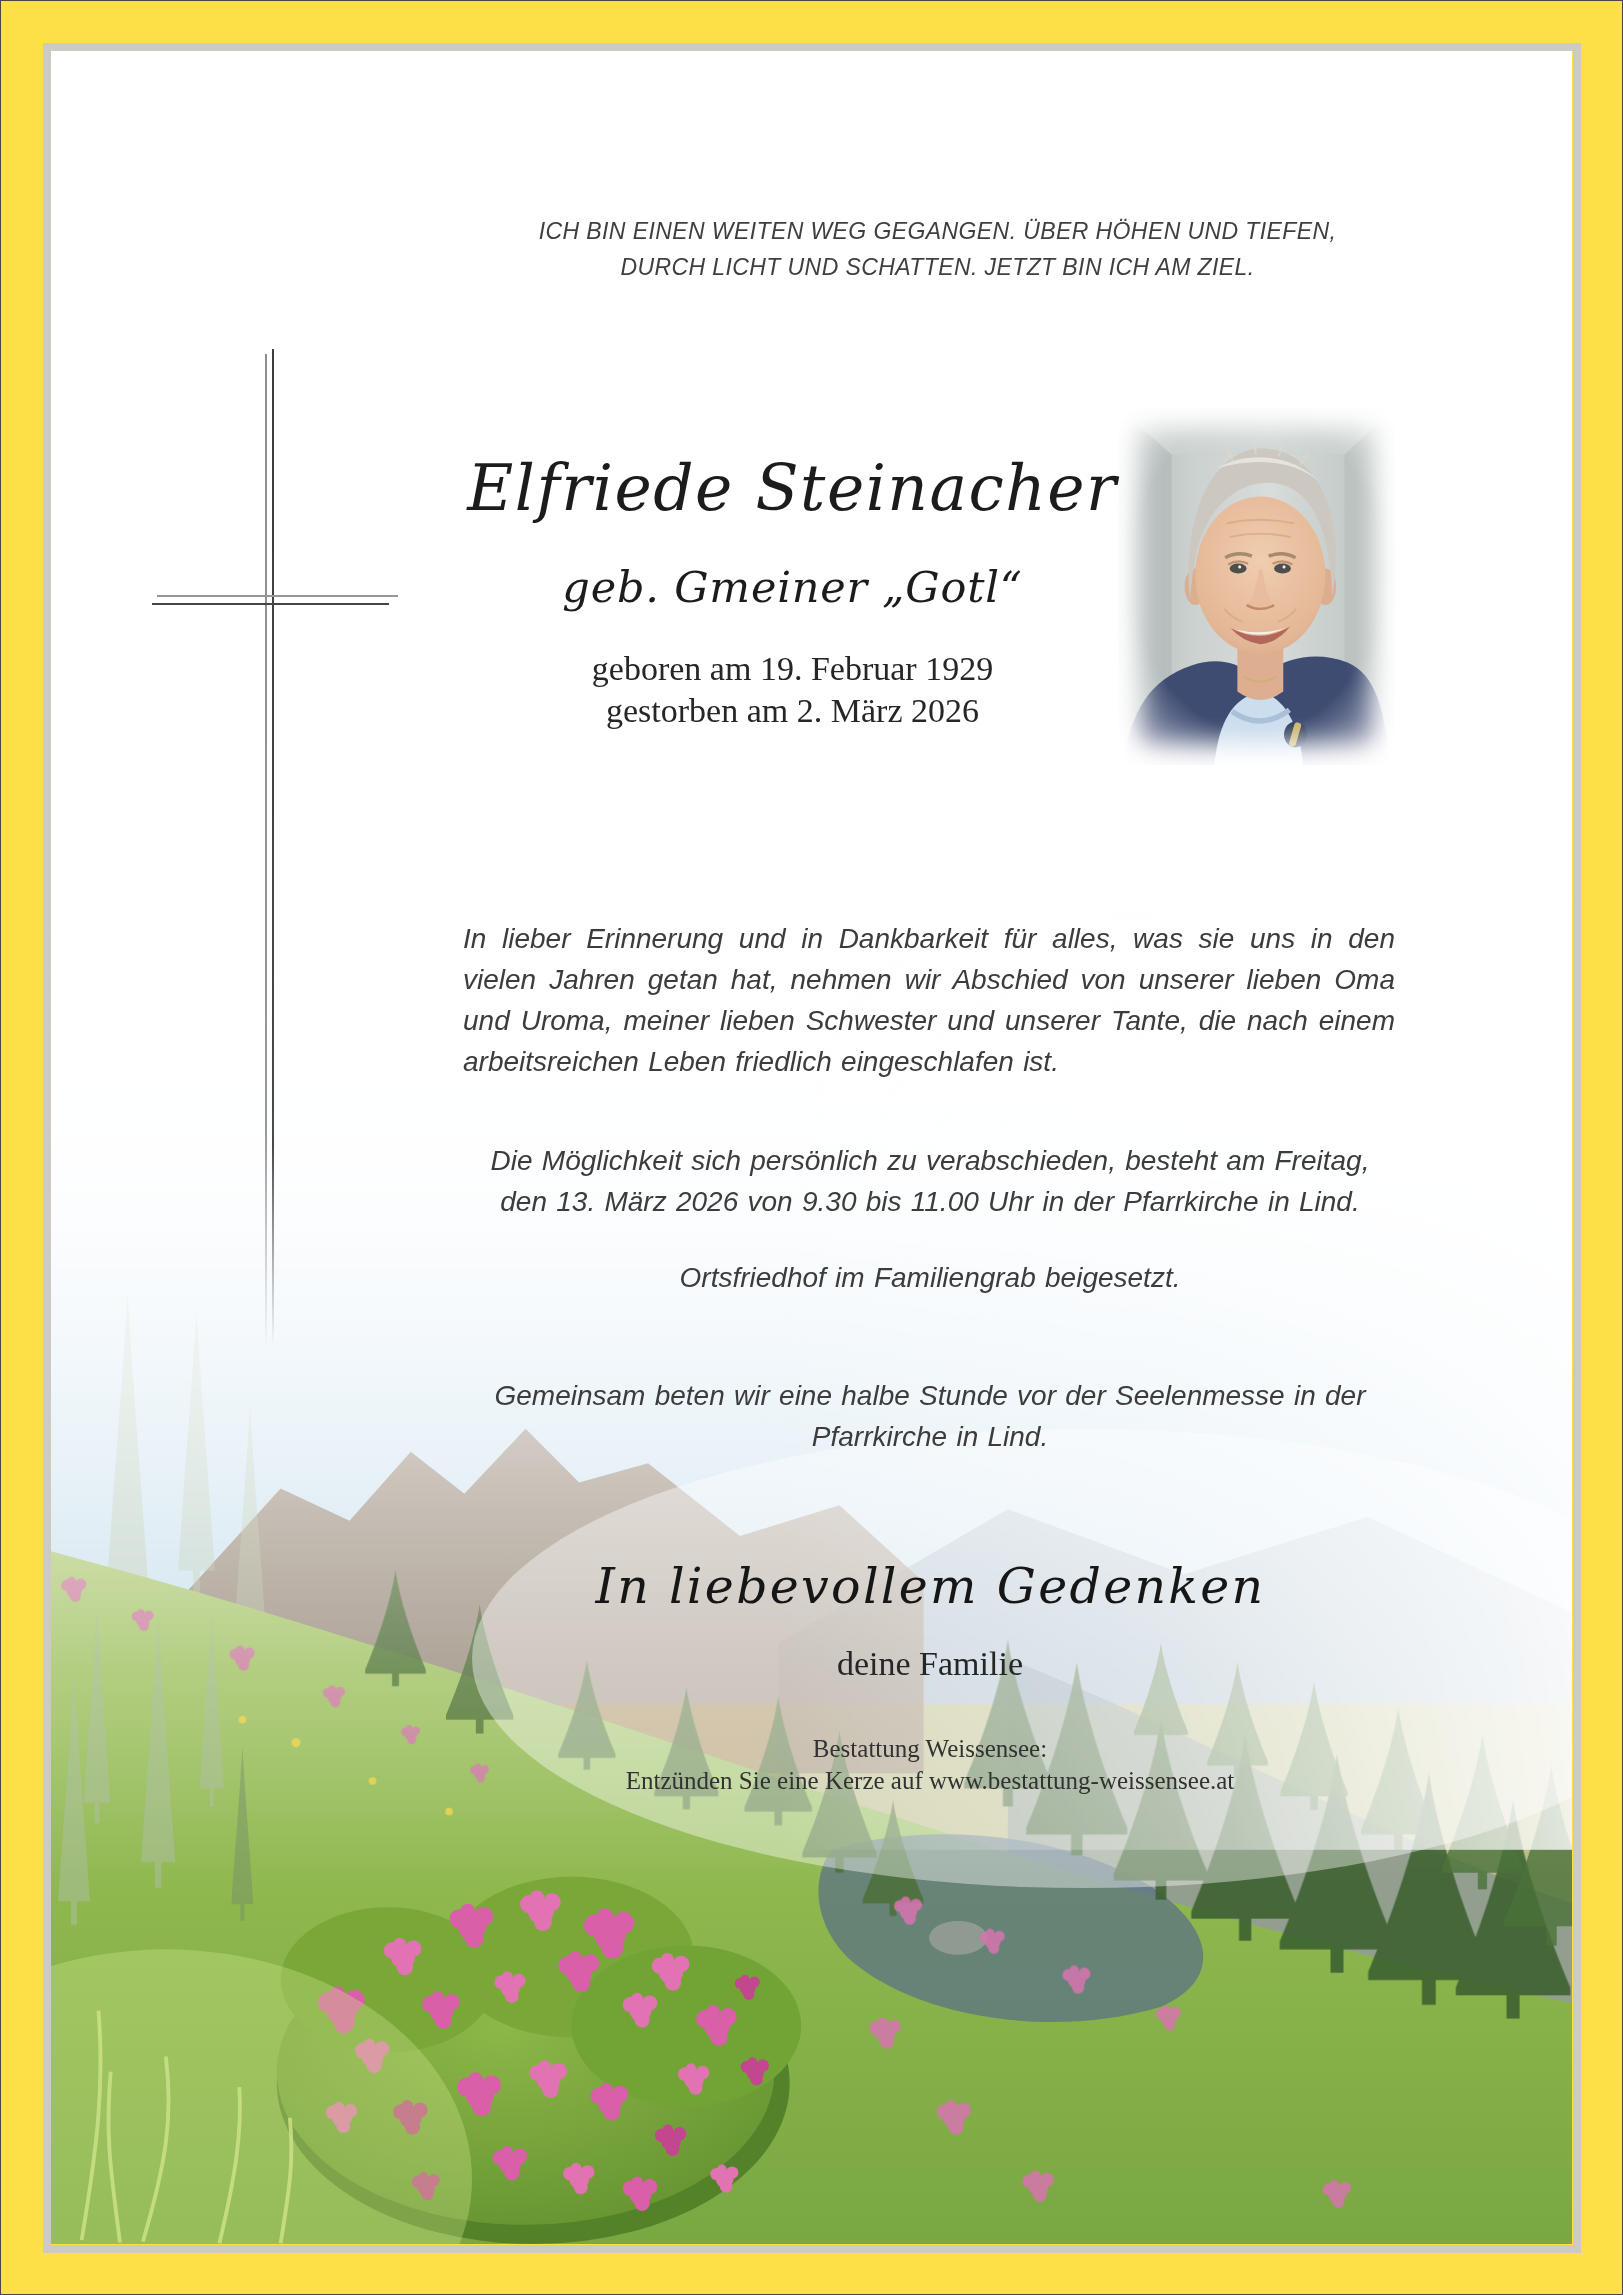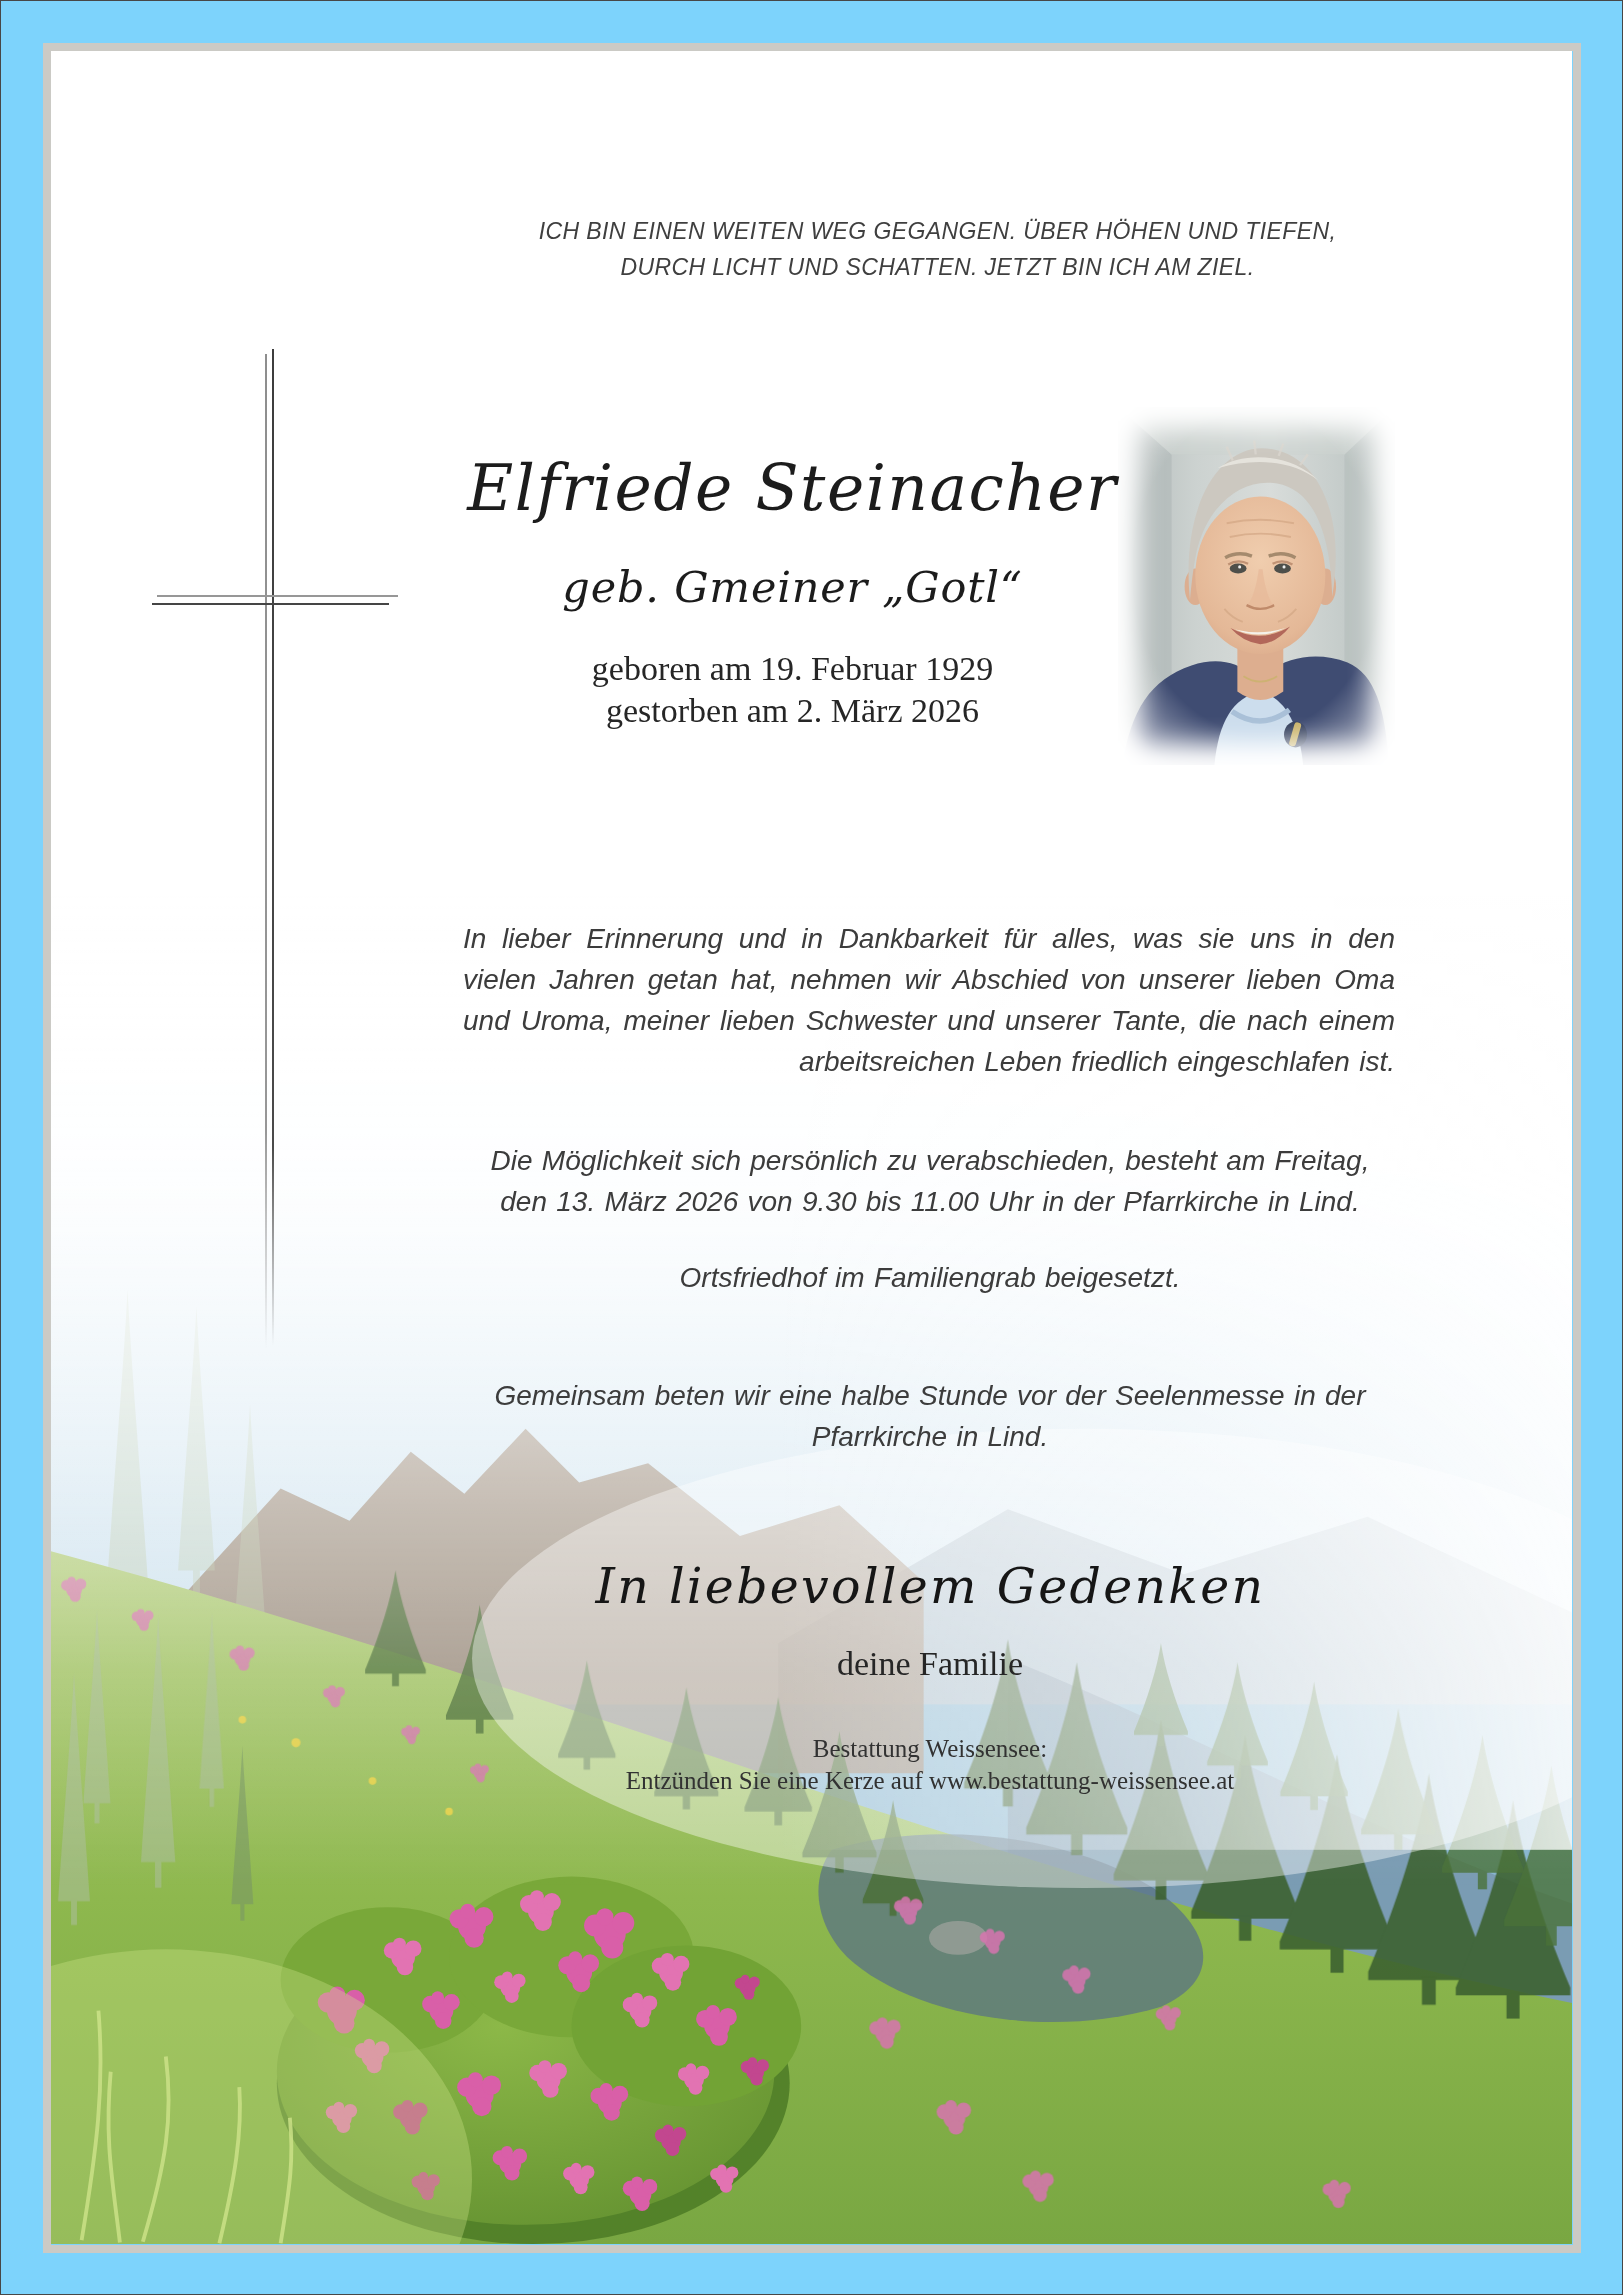--- a/index.html
+++ b/index.html
@@ -1,17 +1,17 @@
 <!DOCTYPE html>
 <html style="font-size:12.2px"><head>
 <meta charset="utf-8">
 <style>
   html,body{margin:0;padding:0;}
   body{width:1623px;height:2295px;background:#fff;font-family:"Liberation Sans",sans-serif;}
-  .page{position:absolute;left:0;top:0;width:1623px;height:2295px;background:#7dd3fc;overflow:hidden;}
+  .page{position:absolute;left:0;top:0;width:1623px;height:2295px;background:#fde047;overflow:hidden;}
   .edge{position:absolute;inset:0;border:1.5px solid #474747;z-index:40;pointer-events:none;}
   .inner-frame{position:absolute;left:43px;top:43px;width:1538px;height:2210px;border:8.4px solid #cbcac5;box-sizing:border-box;z-index:30;pointer-events:none;}
   .scenery{position:absolute;left:51px;top:51px;width:1521px;height:2193px;z-index:1;}
   
   .cross-line{position:absolute;z-index:3;}
   .cv-light{left:265px;top:354px;width:2.3px;height:995px;background:linear-gradient(to bottom,#8e8e8e 0%,#979797 78%,rgba(150,150,150,0) 100%);}
   .cv-dark{left:272px;top:349px;width:2.3px;height:997px;background:linear-gradient(to bottom,#3d3d3d 0%,#4a4a4a 80%,rgba(90,90,90,0) 100%);}
   .ch-light{left:157px;top:595px;width:241px;height:2.3px;background:#979797;}
   .ch-dark{left:152px;top:603px;width:237px;height:2.3px;background:#454545;}
   
@@ -22,21 +22,21 @@
   .maiden{left:314px;top:553px;width:957px;font:italic 43px/69px "DejaVu Serif",serif;color:#1c1c1c;letter-spacing:0.8px;}
   .born{left:314px;top:648px;width:957px;font:400 34px/41px "Liberation Serif",serif;color:#262626;}
   .died{left:314px;top:690px;width:957px;font:400 34px/41px "Liberation Serif",serif;color:#262626;}
   .photo{position:absolute;left:1118px;top:407px;width:277px;height:358px;z-index:5;box-shadow:inset 0 0 23px 18.4px #ffffff;}
   .photo svg{display:block;width:100%;height:100%;}
   .photo-vig{position:absolute;inset:0;box-shadow:inset 0 0 26px 20px #fff;pointer-events:none;}
   .para{position:absolute;z-index:10;font:italic 28px/41px "Liberation Sans",sans-serif;color:#3c3c3c;word-spacing:1.5px;}
   .obit{left:463px;top:882px;width:932px;margin-top:36px;}
   .jline{height:41px;line-height:41px;overflow:hidden;text-align:justify;}
   .jline::after{content:"";display:inline-block;width:100%;height:0;}
-  .jplain{height:41px;line-height:41px;text-align:right;}
+  .jplain{height:41px;line-height:41px;text-align:left;}
   .cpara{left:375px;width:1110px;text-align:center;}
   .viewing{top:1140px;} .service{top:1257px;} .prayer{top:1375px;}
   .cline{height:41px;line-height:41px;text-align:center;}
   .gedenken{left:299px;top:1548px;width:1263px;font:italic 49px/77px "DejaVu Serif",serif;color:#161616;letter-spacing:2.3px;}
   .familie{left:375px;top:1643px;width:1110px;font:400 34px/41px "Liberation Serif",serif;color:#262626;}
   .fh1{left:375px;top:1733px;width:1110px;font:400 25px/32px "Liberation Serif",serif;color:#323232;}
   .fh2{left:375px;top:1765px;width:1110px;font:400 25px/32px "Liberation Serif",serif;color:#323232;}
 </style>
 </head>
 <body>

